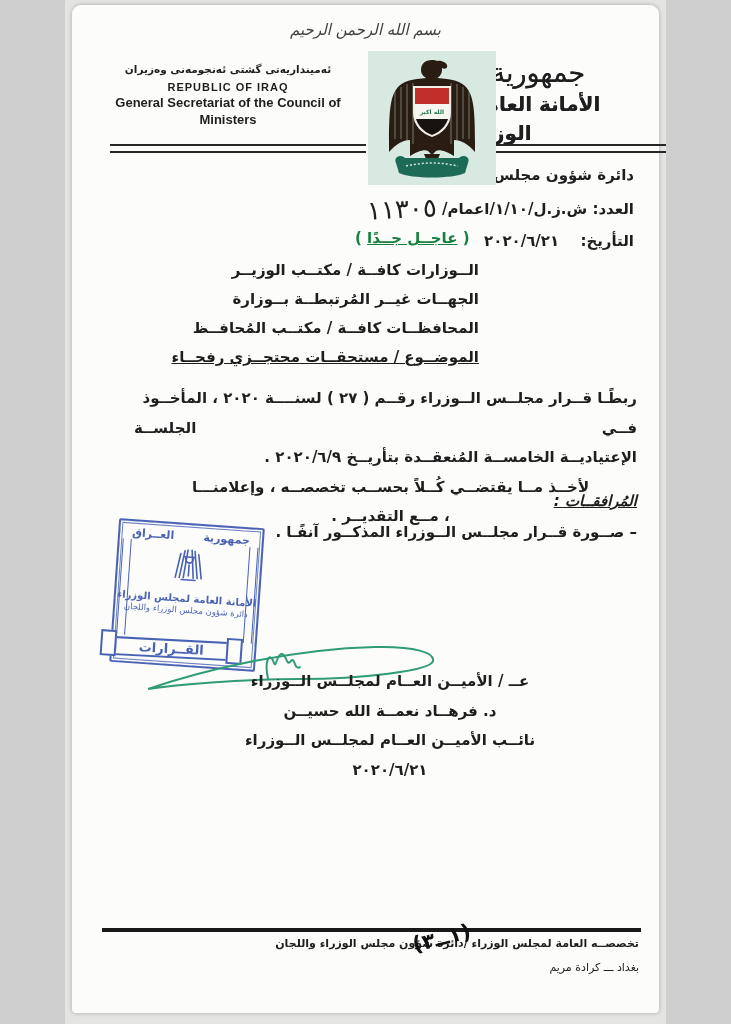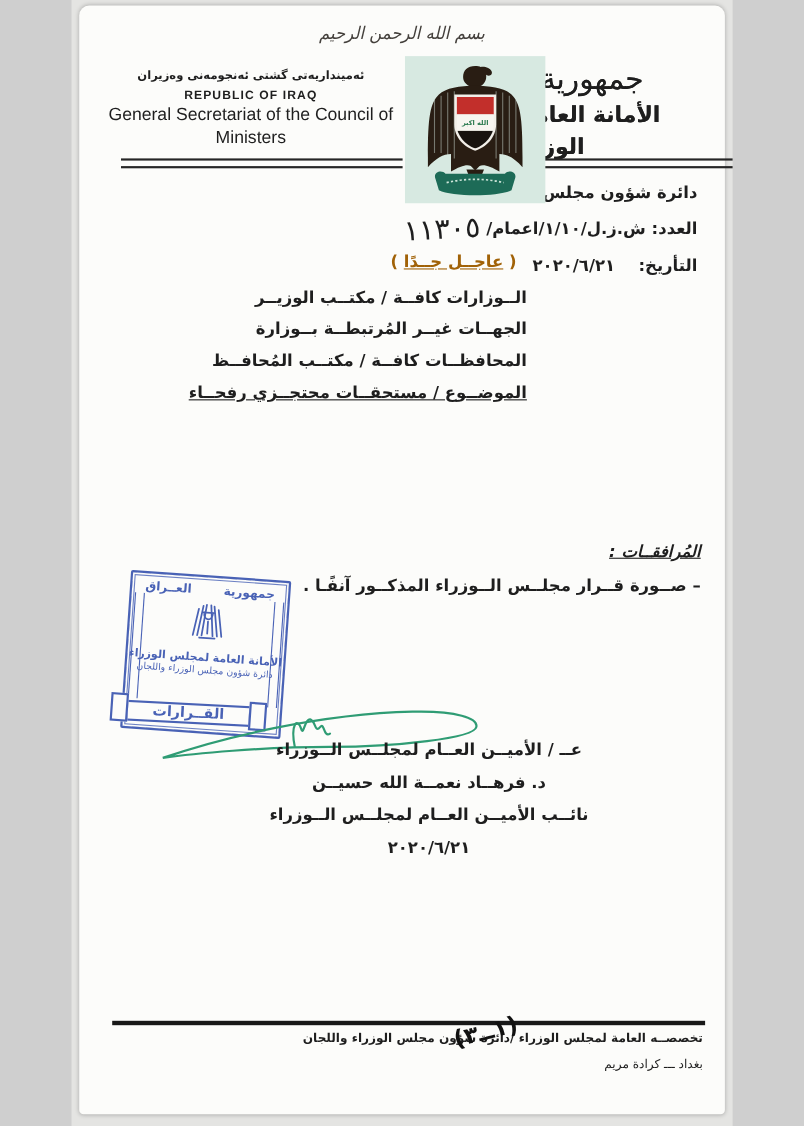--- a/index.html
+++ b/index.html
@@ -13,33 +13,33 @@
   
   .bismillah{left:0;right:0;top:16px;text-align:center;font-size:15px;color:#44403c;
              font-style:italic;letter-spacing:1px;transform:scaleY(1.05);}
   .hdr-right{top:50px;right:22px;width:278px;text-align:center;direction:rtl;}
   .hdr-right .l1{font-size:27px;font-weight:normal;line-height:1.3;text-shadow:0 0 .6px #333;}
   .hdr-right .l2{font-size:20px;font-weight:bold;line-height:1.45;text-shadow:0 0 .6px #333;}
   .hdr-left{top:56px;left:18px;width:276px;text-align:center;}
   .hdr-left .k1{font-size:20px;font-weight:bold;direction:rtl;line-height:1.2;}
   .hdr-left .k2{font-size:10.5px;font-weight:bold;direction:rtl;line-height:1.7;}
   .hdr-left .e1{font-size:11px;font-weight:bold;letter-spacing:1px;line-height:1.5;font-family:"Liberation Sans",sans-serif;}
-  .hdr-left .e2{font-size:16px;font-weight:normal;line-height:1.3;font-family:"Liberation Sans",sans-serif;}
+  .hdr-left .e2{font-size:13px;font-weight:bold;line-height:1.3;font-family:"Liberation Sans",sans-serif;}
   .rule{height:5px;border-top:2px solid #262626;border-bottom:2px solid #262626;}
   .rule.left{top:139px;left:38px;width:256px;}
   .rule.rightseg{top:139px;left:418px;width:277px;}
   .emblem-box{left:296px;top:46px;width:128px;height:134px;z-index:3;}
 
   
   .dept{top:161px;right:25px;font-size:15px;font-weight:bold;direction:rtl;}
   .refline{top:189px;right:25px;font-size:15px;font-weight:bold;direction:rtl;}
   .refnum{display:inline-block;font-size:26px;font-weight:normal;transform:rotate(-3deg);letter-spacing:1px;vertical-align:-4px;}
   .dateline{top:227px;right:25px;font-size:15px;font-weight:bold;direction:rtl;}
   .dateline .lbl{margin-left:16px;}
-  .urgent{top:224px;left:283px;font-size:15px;font-weight:bold;color:#a16207;direction:rtl;}
+  .urgent{top:224px;left:283px;font-size:15px;font-weight:bold;color:#15803d;direction:rtl;}
   .urgent .u{text-decoration:underline;}
 
   
   .addr{top:251px;right:180px;direction:rtl;text-align:right;font-size:15px;font-weight:bold;line-height:29px;}
   .addr .subject{text-decoration:underline;}
 
   
   .bodytxt{top:379px;left:62px;right:22px;direction:rtl;font-size:15px;font-weight:bold;line-height:29.5px;}
   .bodytxt .jl{text-align:right;text-align-last:justify;}
   .bodytxt .rl{text-align:right;}
@@ -139,20 +139,25 @@
       <span>( </span><span class="u">عاجــل جــدًا</span><span> )</span>
     </div>
 
     <div class="abs addr">
       <div>الــوزارات كافــة / مكتــب الوزيــر</div>
       <div>الجهــات غيــر المُرتبطــة بــوزارة</div>
       <div>المحافظــات كافــة / مكتــب المُحافــظ</div>
       <div class="subject">الموضــوع / مستحقــات محتجــزي رفحــاء</div>
     </div>
 
+    <div class="abs bodytxt">
+      <div class="jl">ربطًـا قــرار مجلــس الــوزراء رقــم ( ٢٧ ) لسنــــة ٢٠٢٠ ، المأخــوذ فــي الجلســة</div>
+      <div class="rl">الإعتياديــة الخامســة المُنعقــدة بتأريــخ ٢٠٢٠/٦/٩ .</div>
+      <div class="cl">لأخــذ مــا يقتضــي كُــلاً بحســب تخصصــه ، وإعلامنـــا ، مــع التقديــر .</div>
+    </div>
 
     <div class="abs attach-h">المُرافقــات :</div>
     <div class="abs attach-i">– صــورة قــرار مجلــس الــوزراء المذكــور آنفًـا .</div>
 
     <div class="abs stamp">
       <div class="col cl2"></div>
       <div class="col cr2"></div>
       <div class="sc">
         <span>جمهورية</span>
         <span>العــراق</span>

